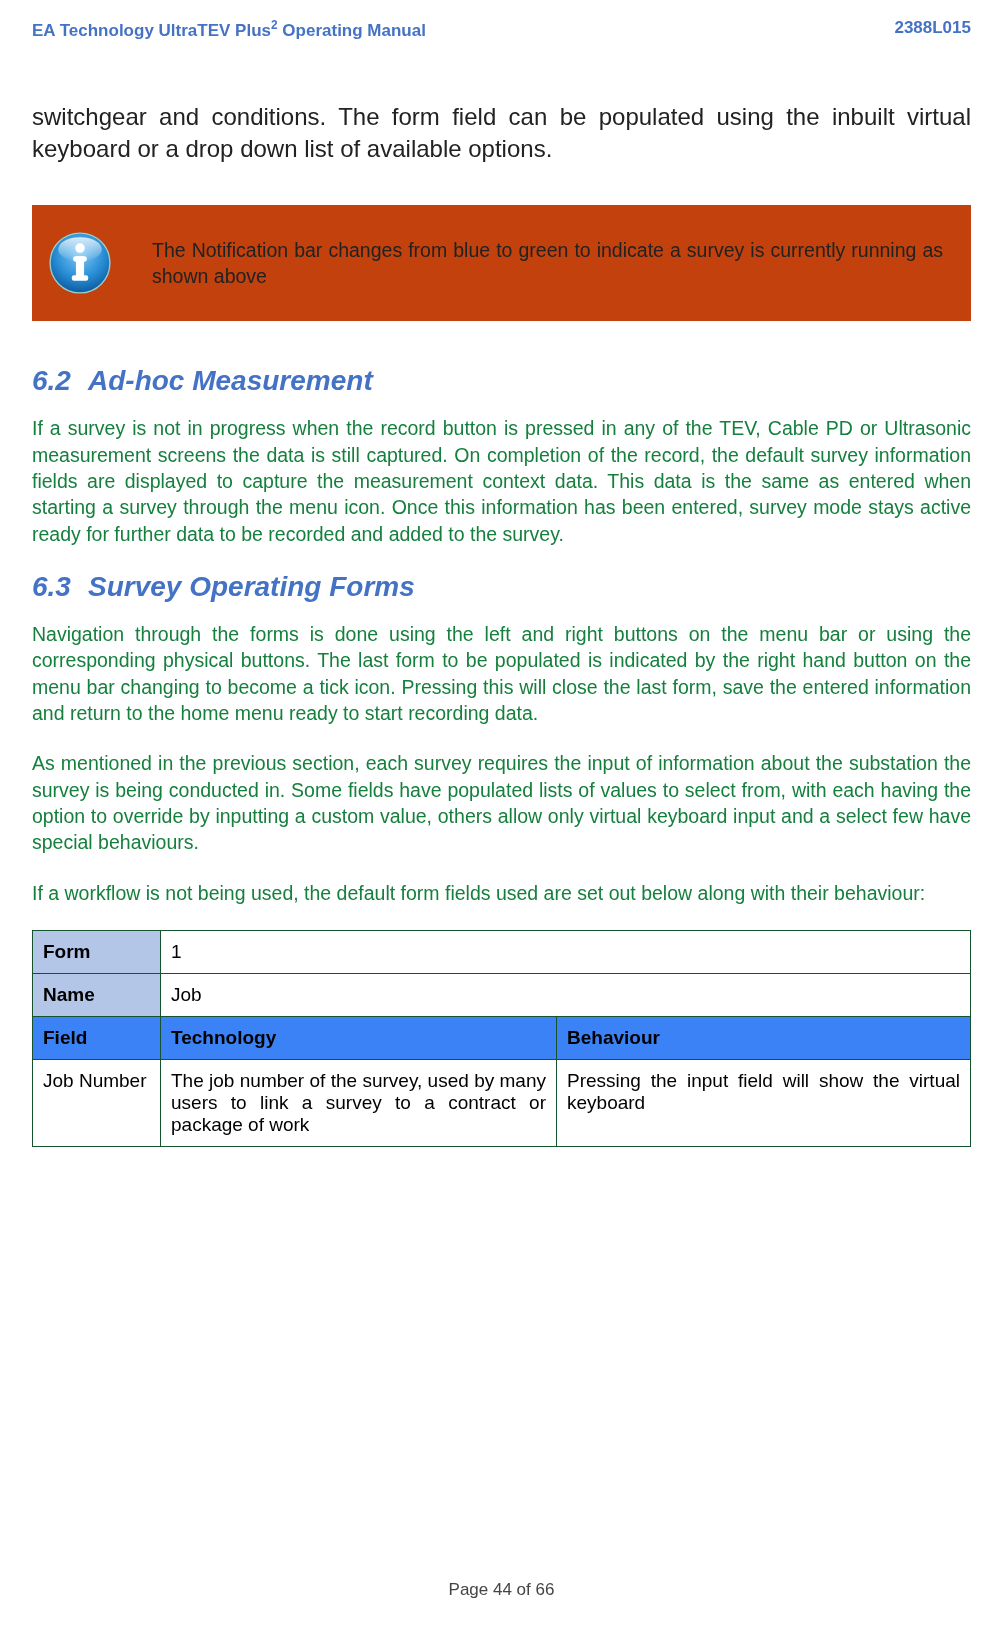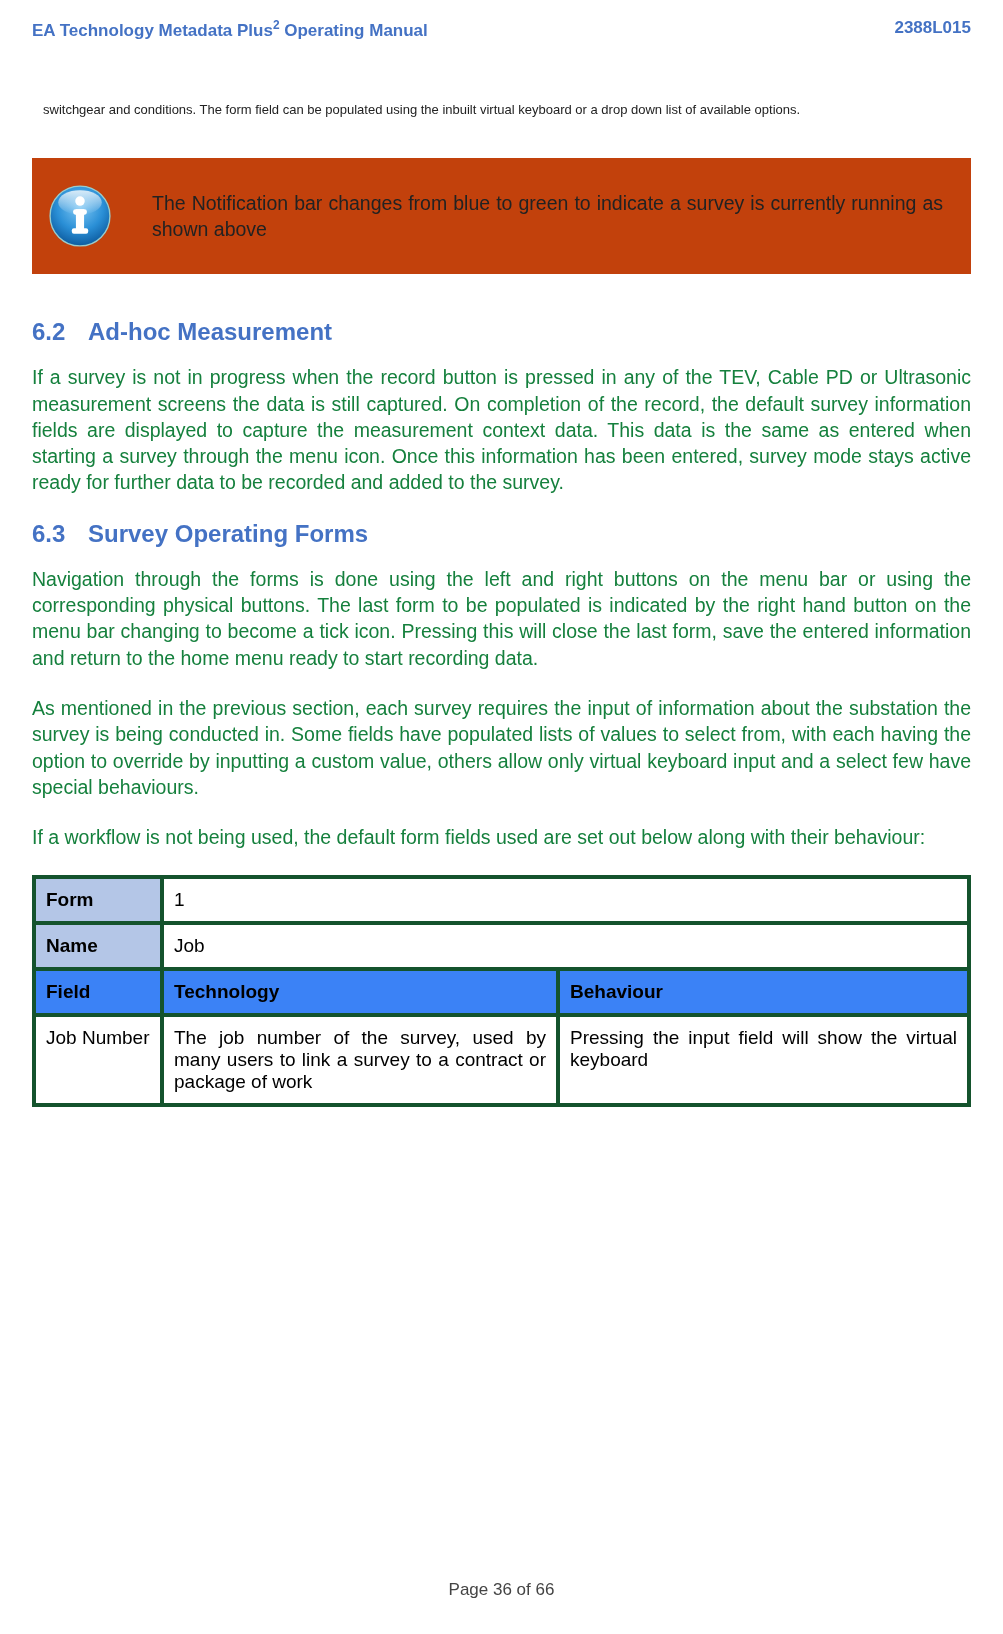--- a/index.html
+++ b/index.html
@@ -27,26 +27,25 @@
     .header-left {
       color: #4472c4;
     }
     .header-right {
       color: #4472c4;
     }
     .content {
       padding: 48px 32px 0 32px;
     }
     .body-text {
-      font-size: 13px;
+      font-size: 24px;
       line-height: 1.35;
       text-align: justify;
       color: #222;
       margin-bottom: 20px;
-      margin-left: 11px;
     }
     .info-box {
       background: #c2410c;
       margin: 40px 0 44px 0;
       padding: 22px 22px 22px 12px;
       display: flex;
       align-items: center;
       gap: 36px;
     }
     .info-icon {
@@ -64,44 +63,45 @@
     .info-text {
       font-size: 19.5px;
       line-height: 1.35;
       text-align: justify;
       color: #222;
       flex: 1;
       padding-right: 6px;
     }
     .section-heading {
       color: #4472c4;
-      font-size: 24px;
+      font-size: 28px;
       font-weight: bold;
       margin-bottom: 18px;
       margin-top: 4px;
+      font-style: italic;
     }
     .section-heading .num {
       display: inline-block;
       width: 56px;
     }
     .para {
       font-size: 19.5px;
       line-height: 1.35;
       text-align: justify;
       color: #15803d;
       margin-bottom: 24px;
     }
     table.form-table {
       width: 100%;
       border-collapse: collapse;
       margin-top: 6px;
       font-size: 19px;
     }
     table.form-table td, table.form-table th {
-      border: 4px solid #14532d;
+      border: 1px solid #14532d;
       padding: 10px 10px;
       text-align: left;
       vertical-align: top;
     }
     .header-row td {
       background: #3b82f6;
       font-weight: bold;
       margin-left: 28px;
     }
     .label-cell {
@@ -132,21 +132,21 @@
     sup {
       font-size: 0.7em;
       vertical-align: super;
     }
   </style>
 </head>
 <body>
 
 <div class="header">
   <div class="header-left">
-    <span>EA Technology Metadata Plus</span><sup>2</sup><span> Operating Manual</span>
+    <span>EA Technology UltraTEV Plus</span><sup>2</sup><span> Operating Manual</span>
   </div>
   <div class="header-right">2388L015</div>
 </div>
 
 <div class="content">
 
   <p class="body-text">switchgear and conditions. The form field can be populated using the inbuilt virtual keyboard or a drop down list of available options.</p>
 
   <div class="info-box">
     <div class="info-icon">
@@ -205,13 +205,13 @@
     <tr>
       <td class="col-field" style="text-align:left;">Job Number</td>
       <td class="col-desc" style="text-align:justify;">The job number of the survey, used by many users to link a survey to a contract or package of work</td>
       <td class="col-beh" style="text-align:justify;">Pressing the input field will show the virtual keyboard</td>
     </tr>
   </tbody>
     </table>
 
 </div>
 
-<div class="footer">Page 36 of 66</div>
+<div class="footer">Page 44 of 66</div>
 
 </body></html>

